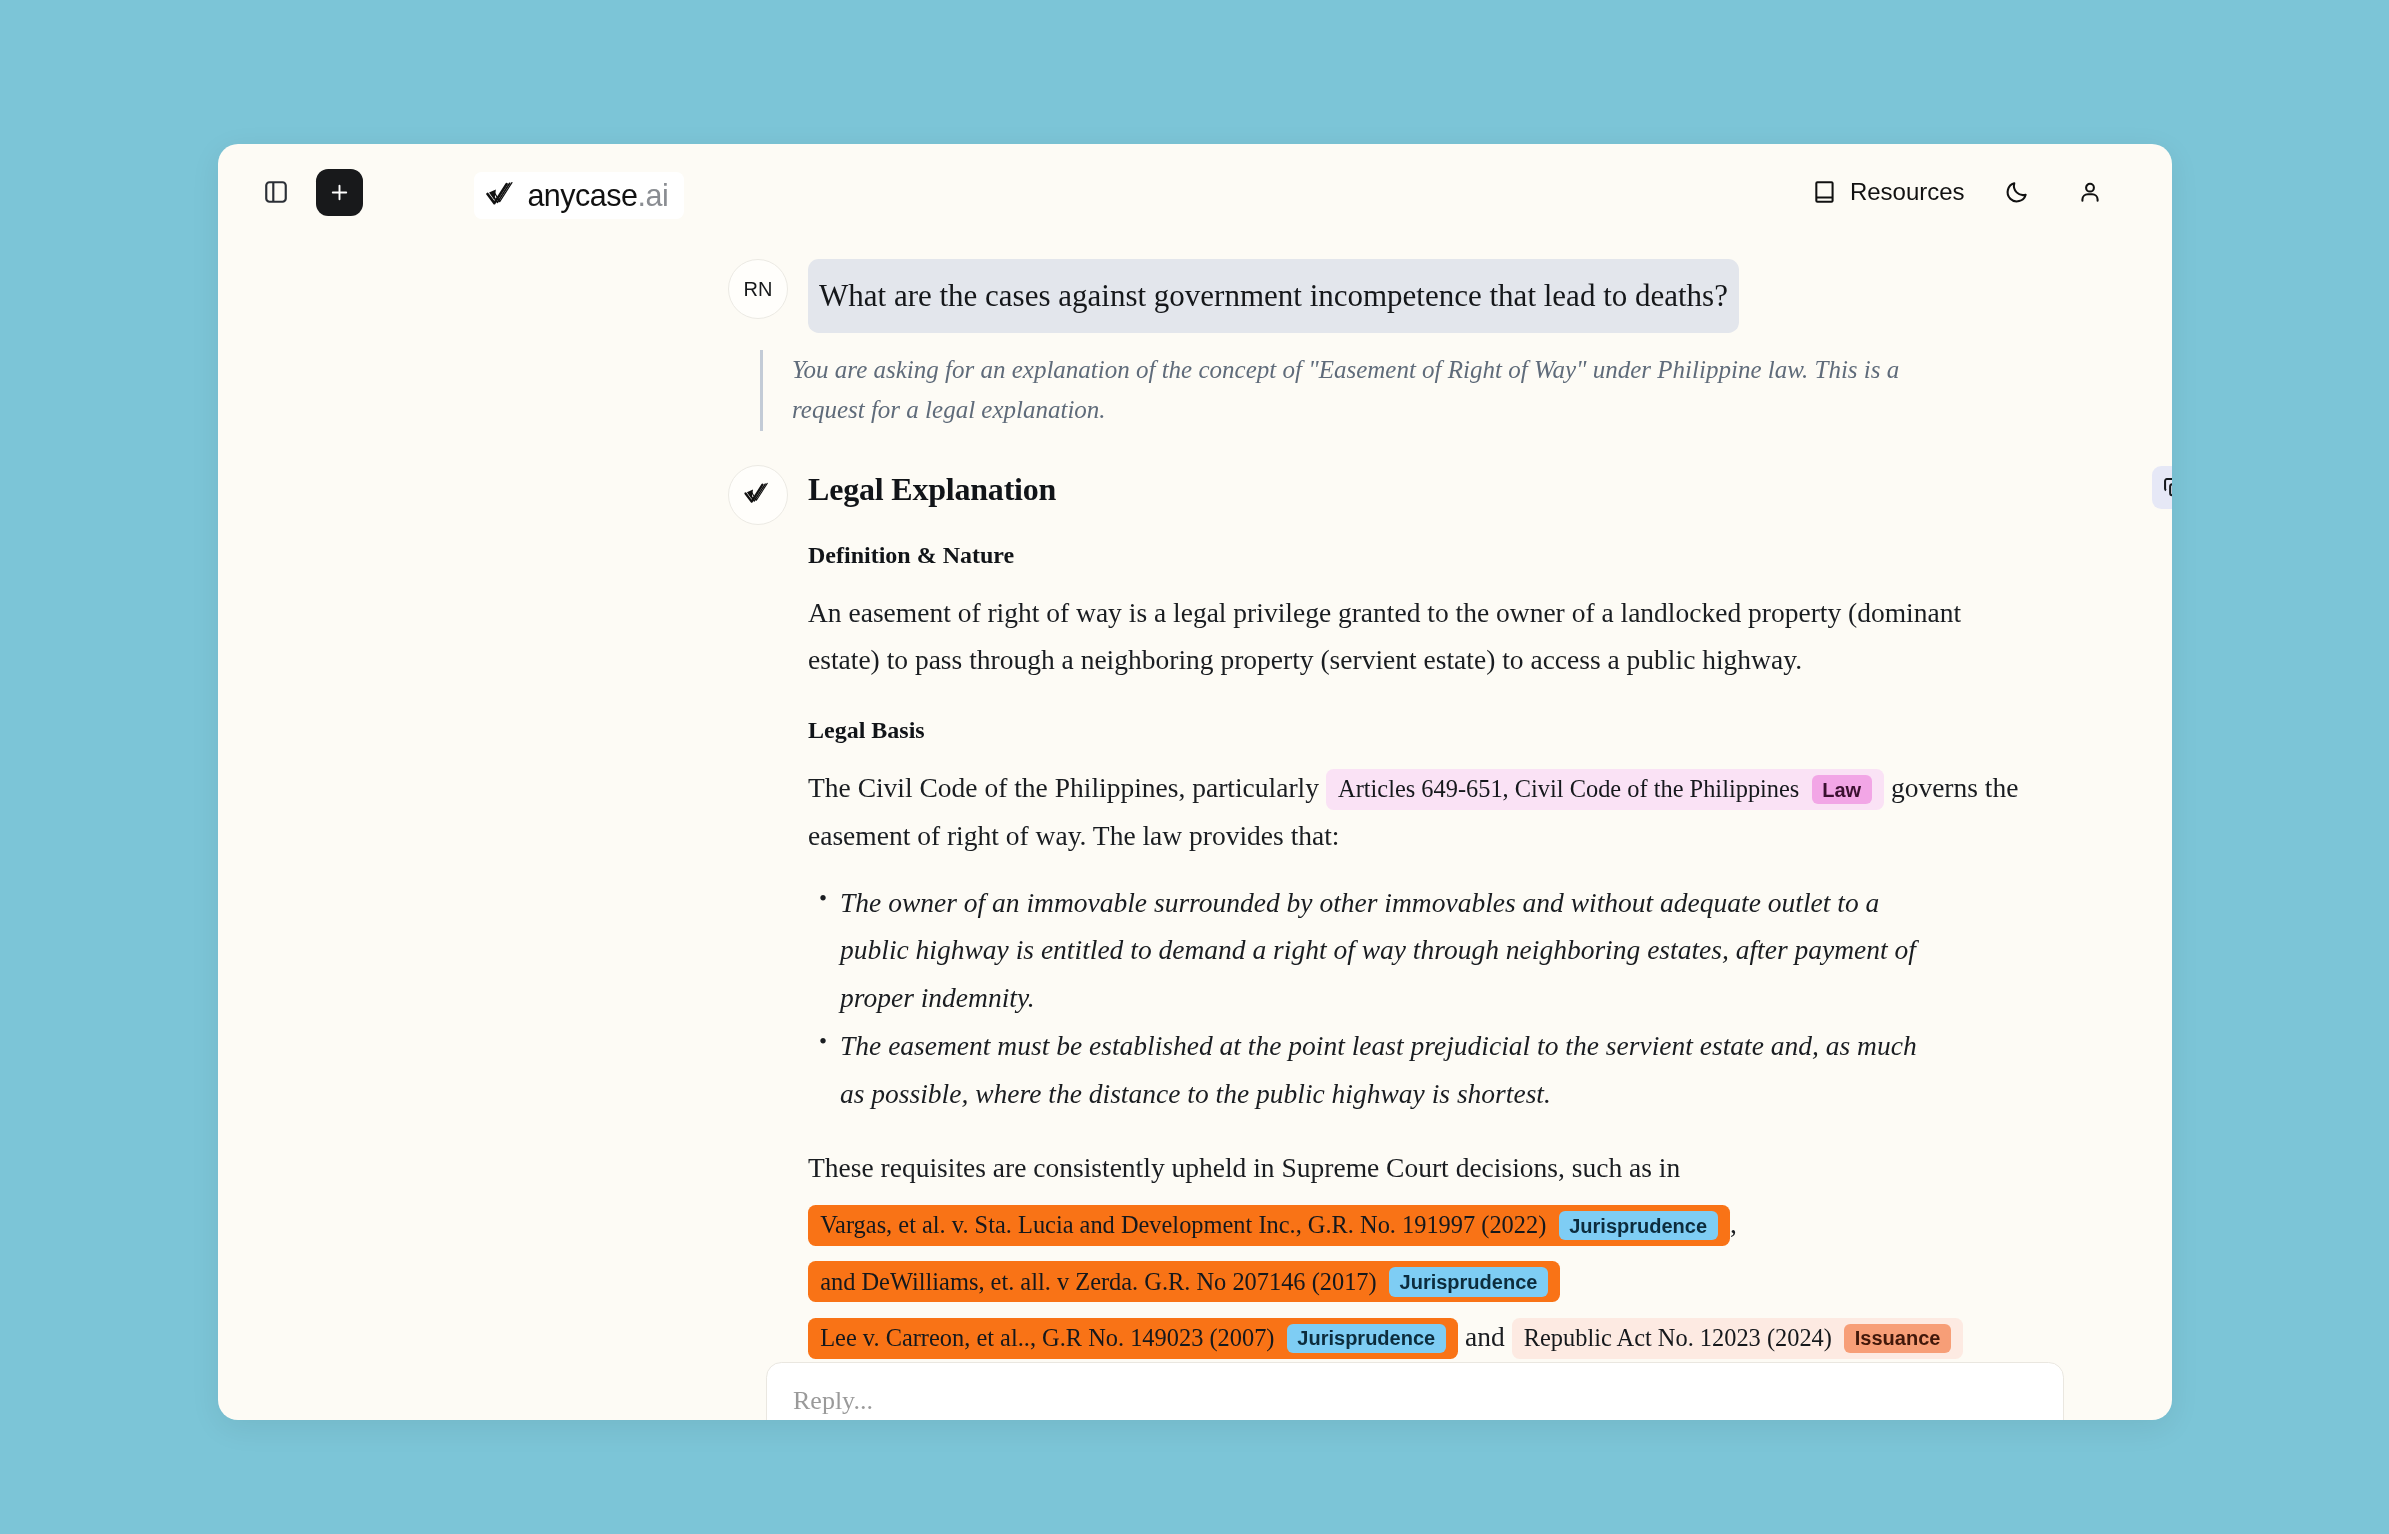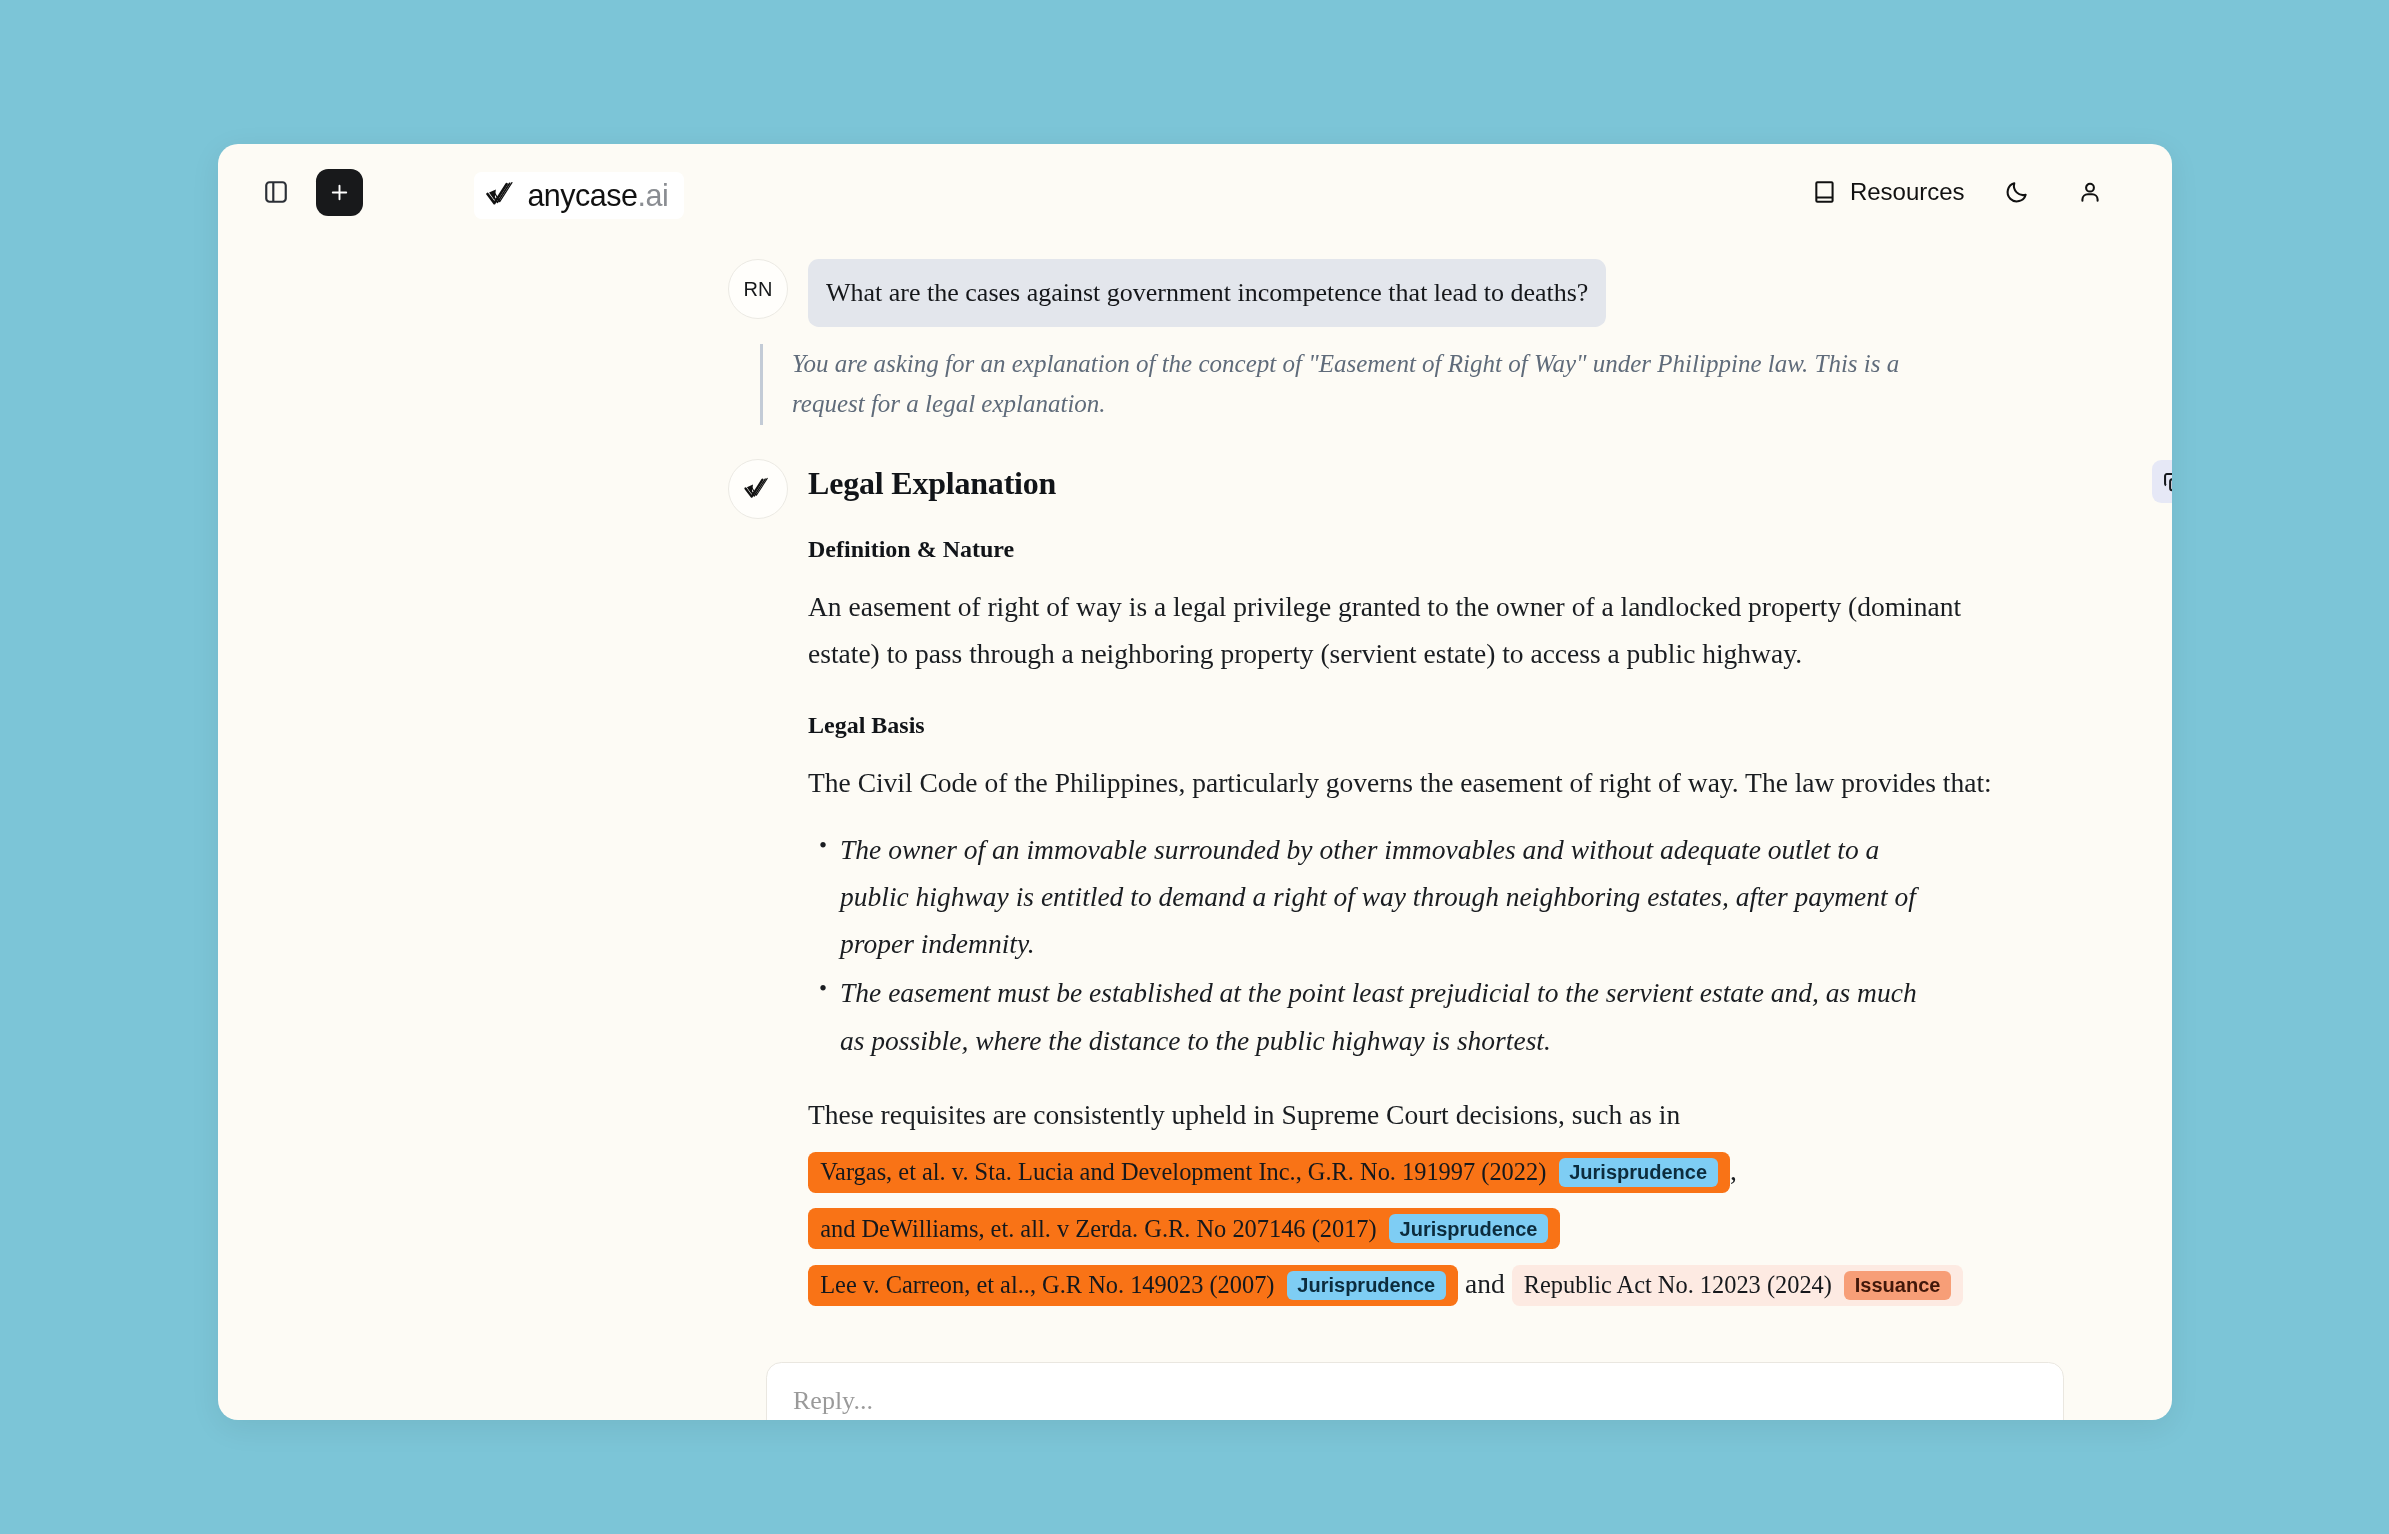--- a/index.html
+++ b/index.html
@@ -135,22 +135,22 @@
 
   
   .user-row {
     margin-left: 510px;
     margin-top: 19px;
     gap: 20px;
   }
   .user-bubble {
     background: #e3e6ec;
     border-radius: 10.7px;
-    padding: 19px 18px;
-    font-size: 26px;
+    padding: 19px 11px;
+    font-size: 31px;
     color: #15171a;
     line-height: 1.15;
   }
 
   
   .quote-row {
     margin-left: 542px;
     margin-top: 17px;
   }
   .quote {
@@ -359,20 +359,24 @@
       <div class="assistant-body">
         <div class="answer-title">Legal Explanation</div>
 
         <div class="sec-head">Definition &amp; Nature</div>
         <div class="para">An easement of right of way is a legal privilege granted to the owner of a landlocked property (dominant estate) to pass through a neighboring property (servient estate) to access a public highway.</div>
 
         <div class="sec-head">Legal Basis</div>
 
         <div class="para">
           <span>The Civil Code of the Philippines, particularly</span>
+          <span class="cite cite-law">
+            <span class="cite-text">Articles 649-651, Civil Code of the Philippines</span>
+            <span class="cite-badge">Law</span>
+          </span>
           <span>governs the easement of right of way. The law provides that:</span>
         </div>
 
         <ul class="bullets">
           <li>The owner of an immovable surrounded by other immovables and without adequate outlet to a public highway is entitled to demand a right of way through neighboring estates, after payment of proper indemnity.</li>
           <li>The easement must be established at the point least prejudicial to the servient estate and, as much as possible, where the distance to the public highway is shortest.</li>
         </ul>
 
         <div class="flowline">
           <span>These requisites are consistently upheld in Supreme Court decisions, such as in</span>

